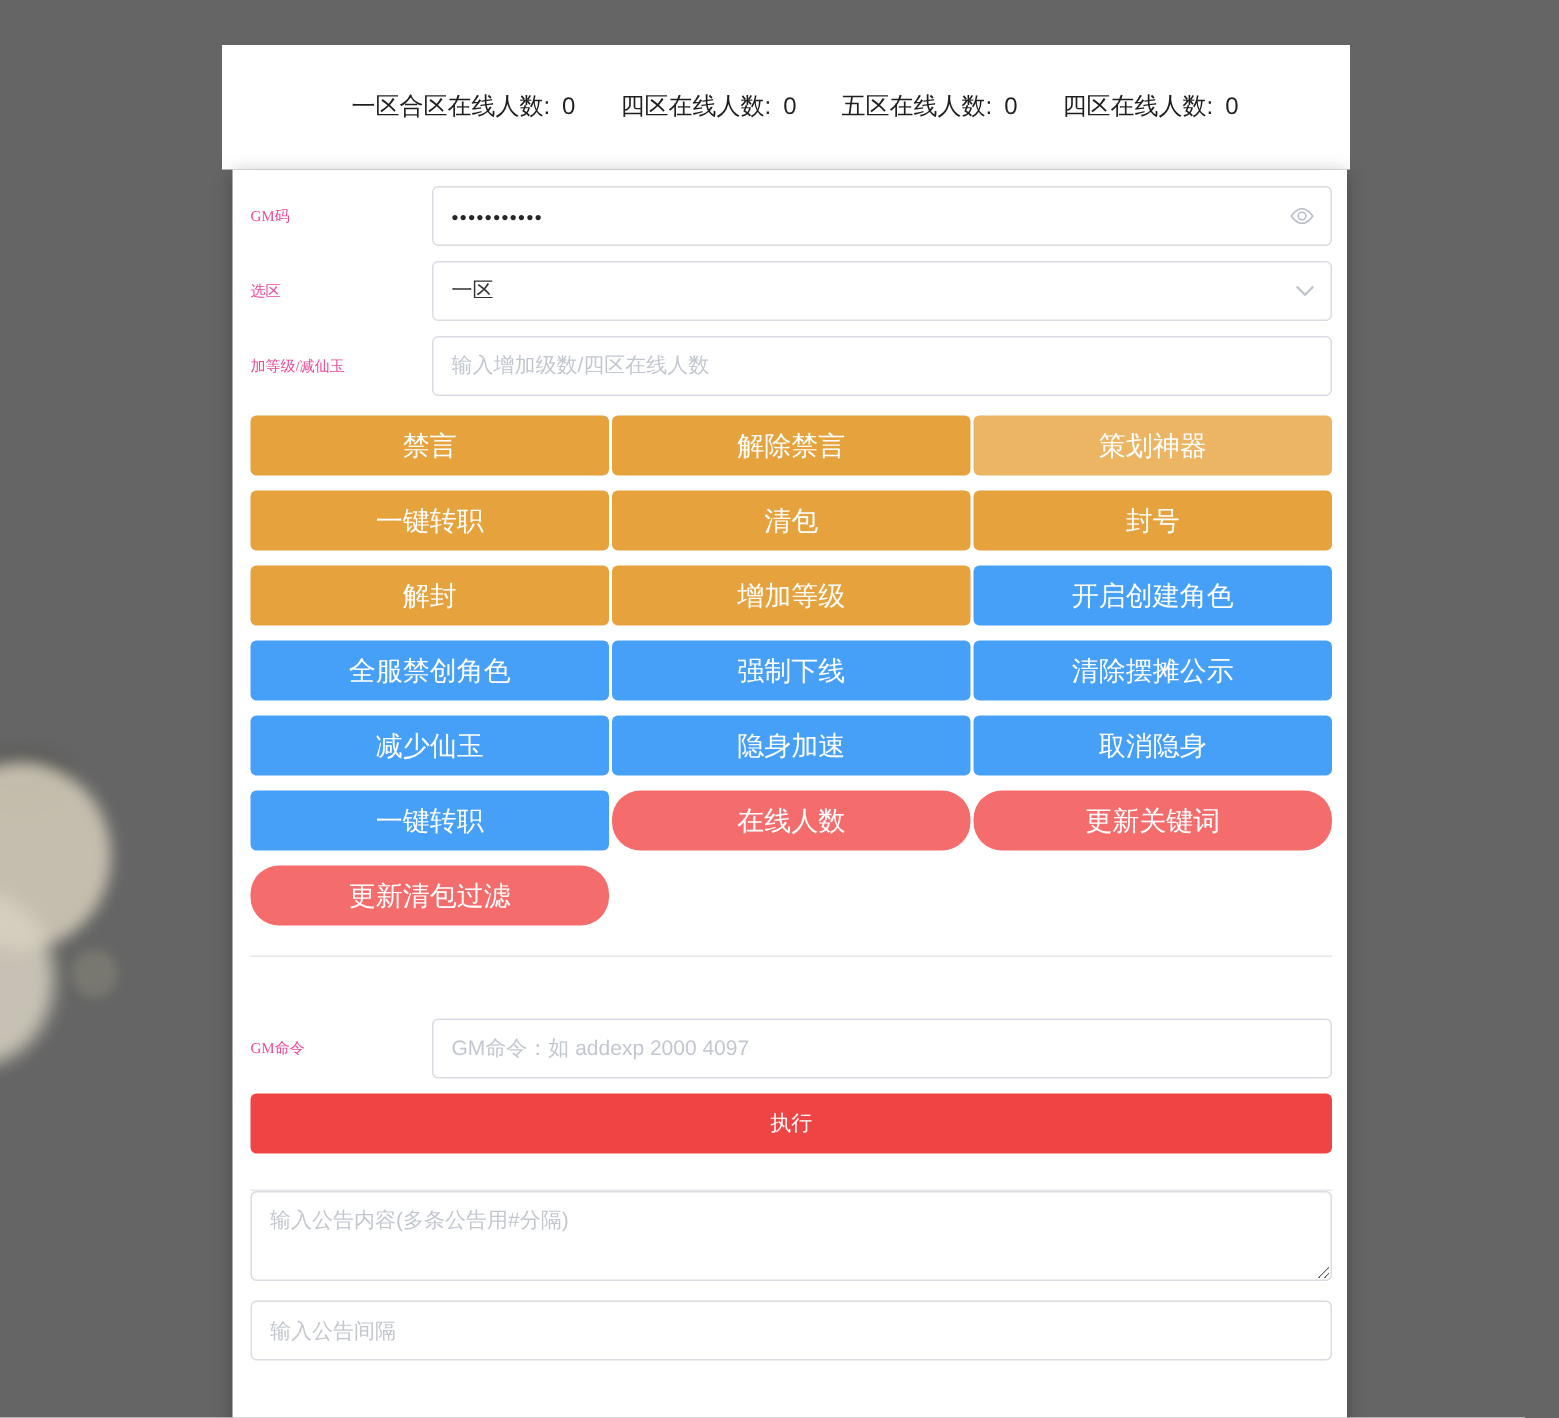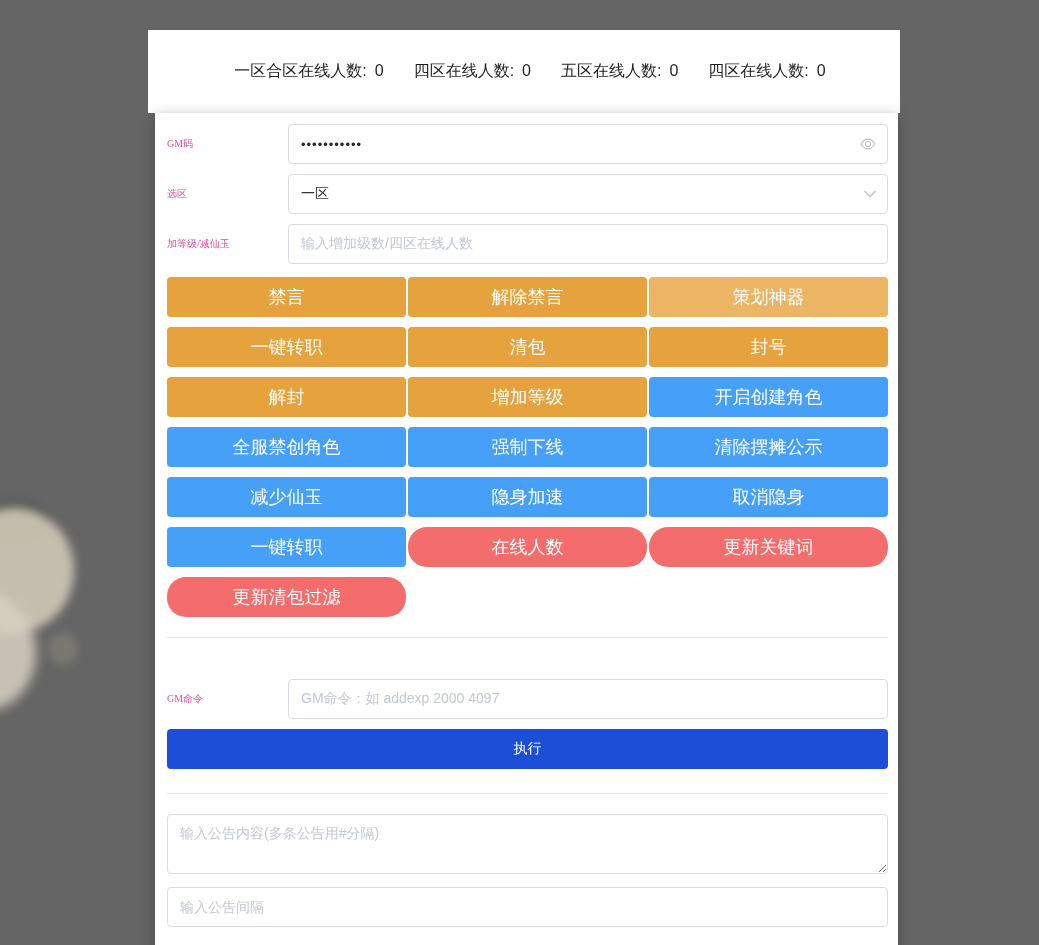--- a/index.html
+++ b/index.html
@@ -54,25 +54,25 @@
   }
   .warning { background:#e6a23c; }
   .warning.light { background:#ebb563; }
   .primary { background:#46a0f8; }
   .danger  { background:#f56c6c;border-radius:19px; }
 
   .divider { border:none; border-top:1px solid #e8e8e8; margin:20px 0 0 0; }
   .divider.d2 { margin-top:24px; }
   .gm-row { margin-top:41px; }
   .exec-btn {
-    margin-top:10px; height:40px; border-radius:4px; background:#1d4ed8;
+    margin-top:10px; height:40px; border-radius:4px; background:#ef4444;
     color:#fff; font-size:14px; display:flex; align-items:center; justify-content:center; cursor:pointer;
   }
   .notice-area {
-    display:block; margin-top:20px; width:100%; height:60px; box-sizing:border-box;
+    display:block; width:100%; height:60px; box-sizing:border-box;
     border:1px solid #d9dce3; border-radius:4px; padding:10px 12px;
     font-size:14px; color:#333; resize:vertical;
     font-family:"Liberation Sans","DejaVu Sans",sans-serif;
   }
   .interval-input {
     display:block; margin-top:13px; width:100%; height:40px; box-sizing:border-box;
     border:1px solid #d9dce3; border-radius:4px; padding:0 12px;
     font-size:14px; color:#333;
     font-family:"Liberation Sans","DejaVu Sans",sans-serif;
   }

